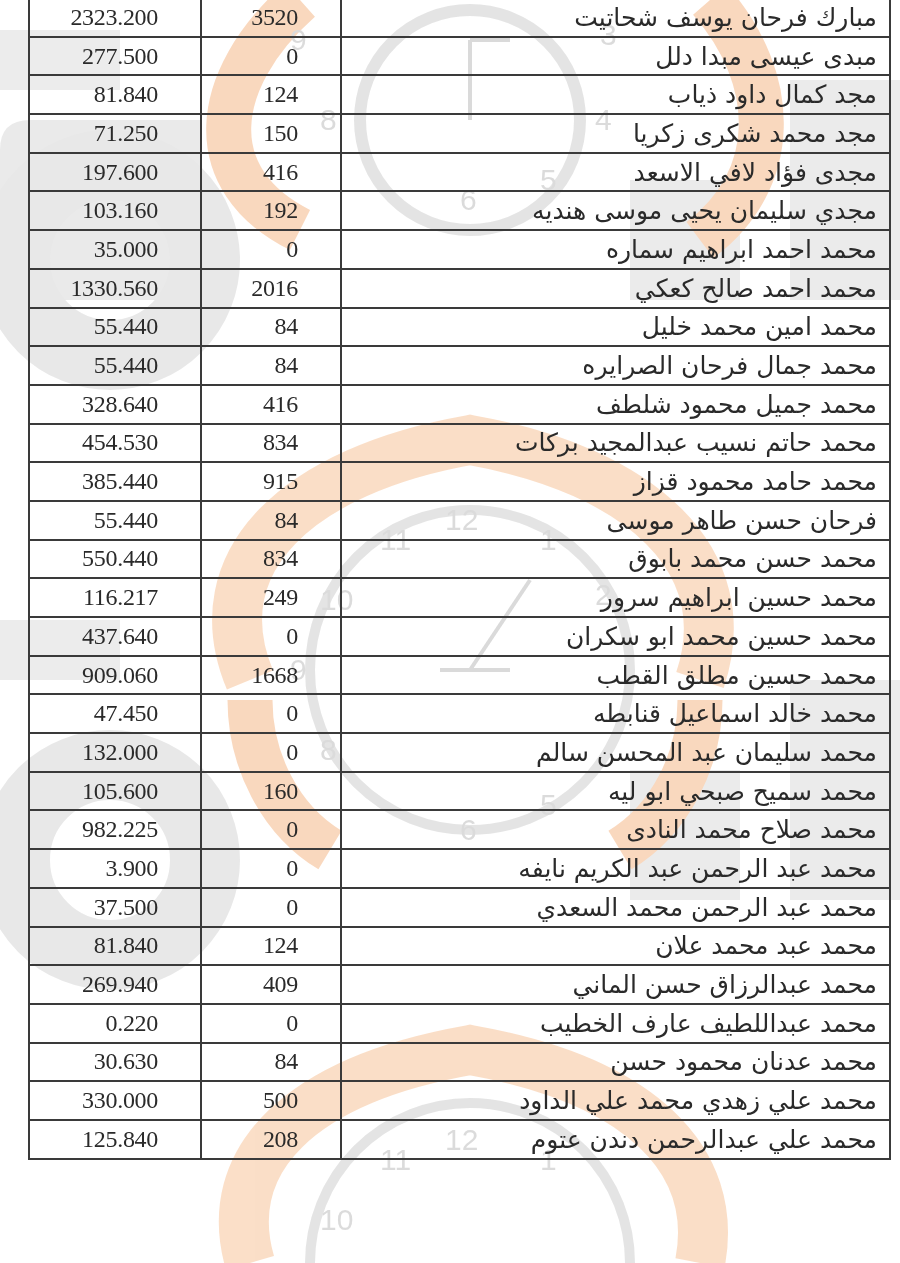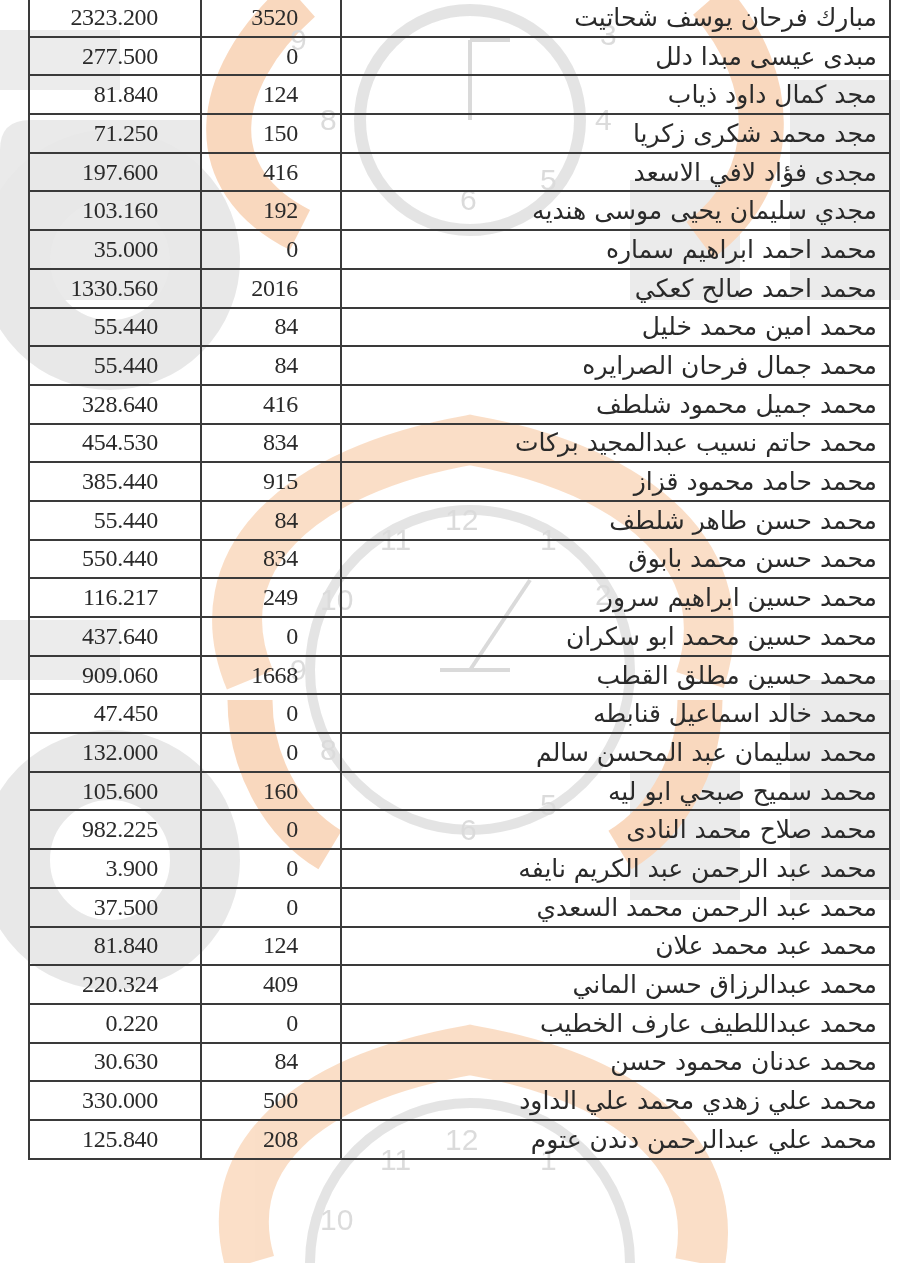--- a/index.html
+++ b/index.html
@@ -164,21 +164,21 @@
 
     <tr>
       <td class="amount">385.440</td>
       <td class="count">915</td>
       <td class="name">محمد حامد محمود قزاز</td>
     </tr>
 
     <tr>
       <td class="amount">55.440</td>
       <td class="count">84</td>
-      <td class="name">محمد حسن طاهر شلطف</td>
+      <td class="name">فرحان حسن طاهر موسى</td>
     </tr>
 
     <tr>
       <td class="amount">550.440</td>
       <td class="count">834</td>
       <td class="name">محمد حسن محمد بابوق</td>
     </tr>
 
     <tr>
       <td class="amount">116.217</td>
@@ -234,21 +234,21 @@
       <td class="name">محمد عبد الرحمن محمد السعدي</td>
     </tr>
 
     <tr>
       <td class="amount">81.840</td>
       <td class="count">124</td>
       <td class="name">محمد عبد محمد علان</td>
     </tr>
 
     <tr>
-      <td class="amount">220.324</td>
+      <td class="amount">269.940</td>
       <td class="count">409</td>
       <td class="name">محمد عبدالرزاق حسن الماني</td>
     </tr>
 
     <tr>
       <td class="amount">0.220</td>
       <td class="count">0</td>
       <td class="name">محمد عبداللطيف عارف الخطيب</td>
     </tr>
 

